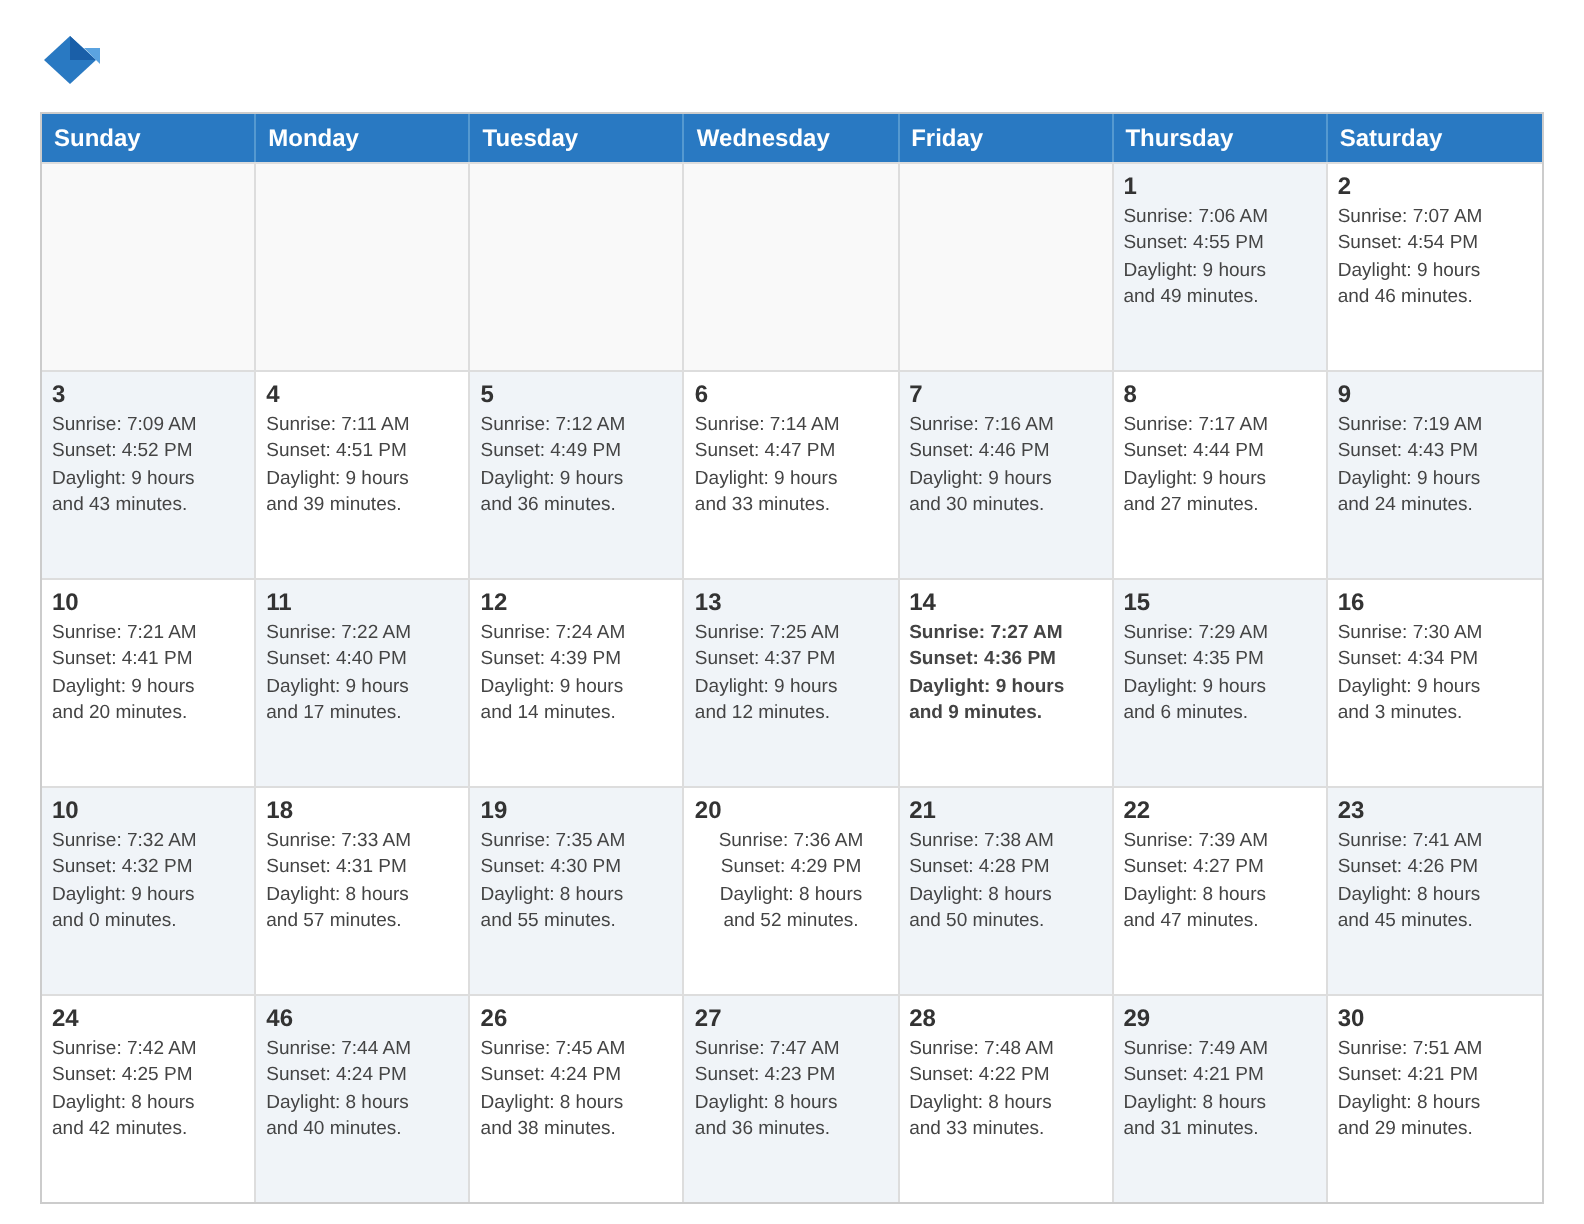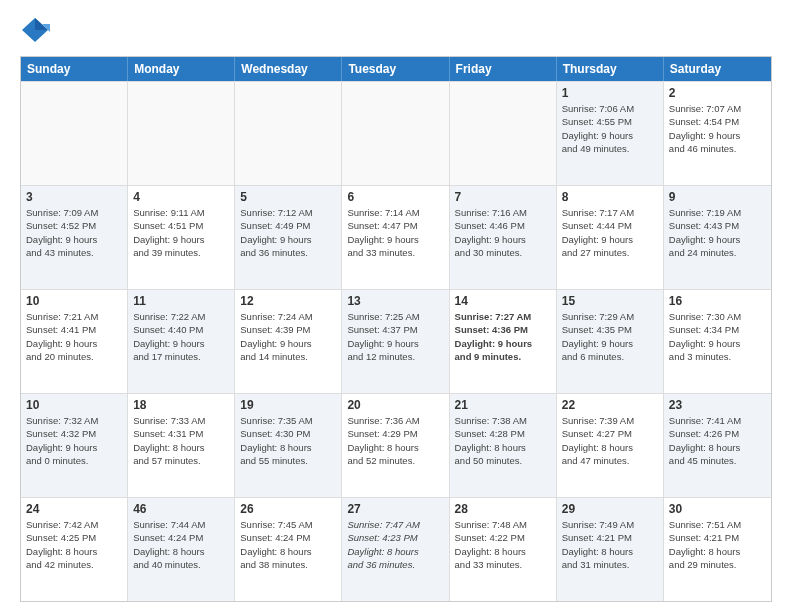--- a/index.html
+++ b/index.html
@@ -131,22 +131,22 @@
     <div class="title-section">
       <div class="month-title"></div>
       <div class="subtitle"></div>
     </div>
   </div>
 
   <div class="calendar">
     <div class="cal-header" id="cal-header">
         <div class="cal-header-cell">Sunday</div>
         <div class="cal-header-cell">Monday</div>
+        <div class="cal-header-cell">Tuesday</div>
         <div class="cal-header-cell">Wednesday</div>
-        <div class="cal-header-cell">Tuesday</div>
         <div class="cal-header-cell">Friday</div>
         <div class="cal-header-cell">Thursday</div>
         <div class="cal-header-cell">Saturday</div>
       </div>
     <div class="cal-body" id="cal-body">
         <div class="cal-row">
           <div class="cal-cell empty"></div>
           <div class="cal-cell empty"></div>
           <div class="cal-cell empty"></div>
           <div class="cal-cell empty"></div>
@@ -169,21 +169,21 @@
         <div class="cal-row">
           <div class="cal-cell shaded">
             <div class="day-number">3</div>
             <div class="day-info" style="white-space: pre-line;">Sunrise: 7:09 AM
 Sunset: 4:52 PM
 Daylight: 9 hours
 and 43 minutes.</div>
           </div>
           <div class="cal-cell">
             <div class="day-number">4</div>
-            <div class="day-info" style="white-space: pre-line;">Sunrise: 9:11 AM
+            <div class="day-info" style="white-space: pre-line;">Sunrise: 7:11 AM
 Sunset: 4:51 PM
 Daylight: 9 hours
 and 39 minutes.</div>
           </div>
           <div class="cal-cell shaded">
             <div class="day-number">5</div>
             <div class="day-info" style="white-space: pre-line;">Sunrise: 7:12 AM
 Sunset: 4:49 PM
 Daylight: 9 hours
 and 36 minutes.</div>
@@ -285,21 +285,21 @@
           </div>
           <div class="cal-cell shaded">
             <div class="day-number">19</div>
             <div class="day-info" style="white-space: pre-line;">Sunrise: 7:35 AM
 Sunset: 4:30 PM
 Daylight: 8 hours
 and 55 minutes.</div>
           </div>
           <div class="cal-cell">
             <div class="day-number">20</div>
-            <div class="day-info" style="white-space: pre-line;">Sunrise: 7:36 AM
+            <div class="day-info" style="white-space: pre-line; text-align: center;">Sunrise: 7:36 AM
 Sunset: 4:29 PM
 Daylight: 8 hours
 and 52 minutes.</div>
           </div>
           <div class="cal-cell shaded">
             <div class="day-number">21</div>
             <div class="day-info" style="white-space: pre-line;">Sunrise: 7:38 AM
 Sunset: 4:28 PM
 Daylight: 8 hours
 and 50 minutes.</div>
@@ -336,21 +336,21 @@
           </div>
           <div class="cal-cell">
             <div class="day-number">26</div>
             <div class="day-info" style="white-space: pre-line;">Sunrise: 7:45 AM
 Sunset: 4:24 PM
 Daylight: 8 hours
 and 38 minutes.</div>
           </div>
           <div class="cal-cell shaded">
             <div class="day-number">27</div>
-            <div class="day-info" style="white-space: pre-line; font-style: italic;">Sunrise: 7:47 AM
+            <div class="day-info" style="white-space: pre-line;">Sunrise: 7:47 AM
 Sunset: 4:23 PM
 Daylight: 8 hours
 and 36 minutes.</div>
           </div>
           <div class="cal-cell">
             <div class="day-number">28</div>
             <div class="day-info" style="white-space: pre-line;">Sunrise: 7:48 AM
 Sunset: 4:22 PM
 Daylight: 8 hours
 and 33 minutes.</div>

